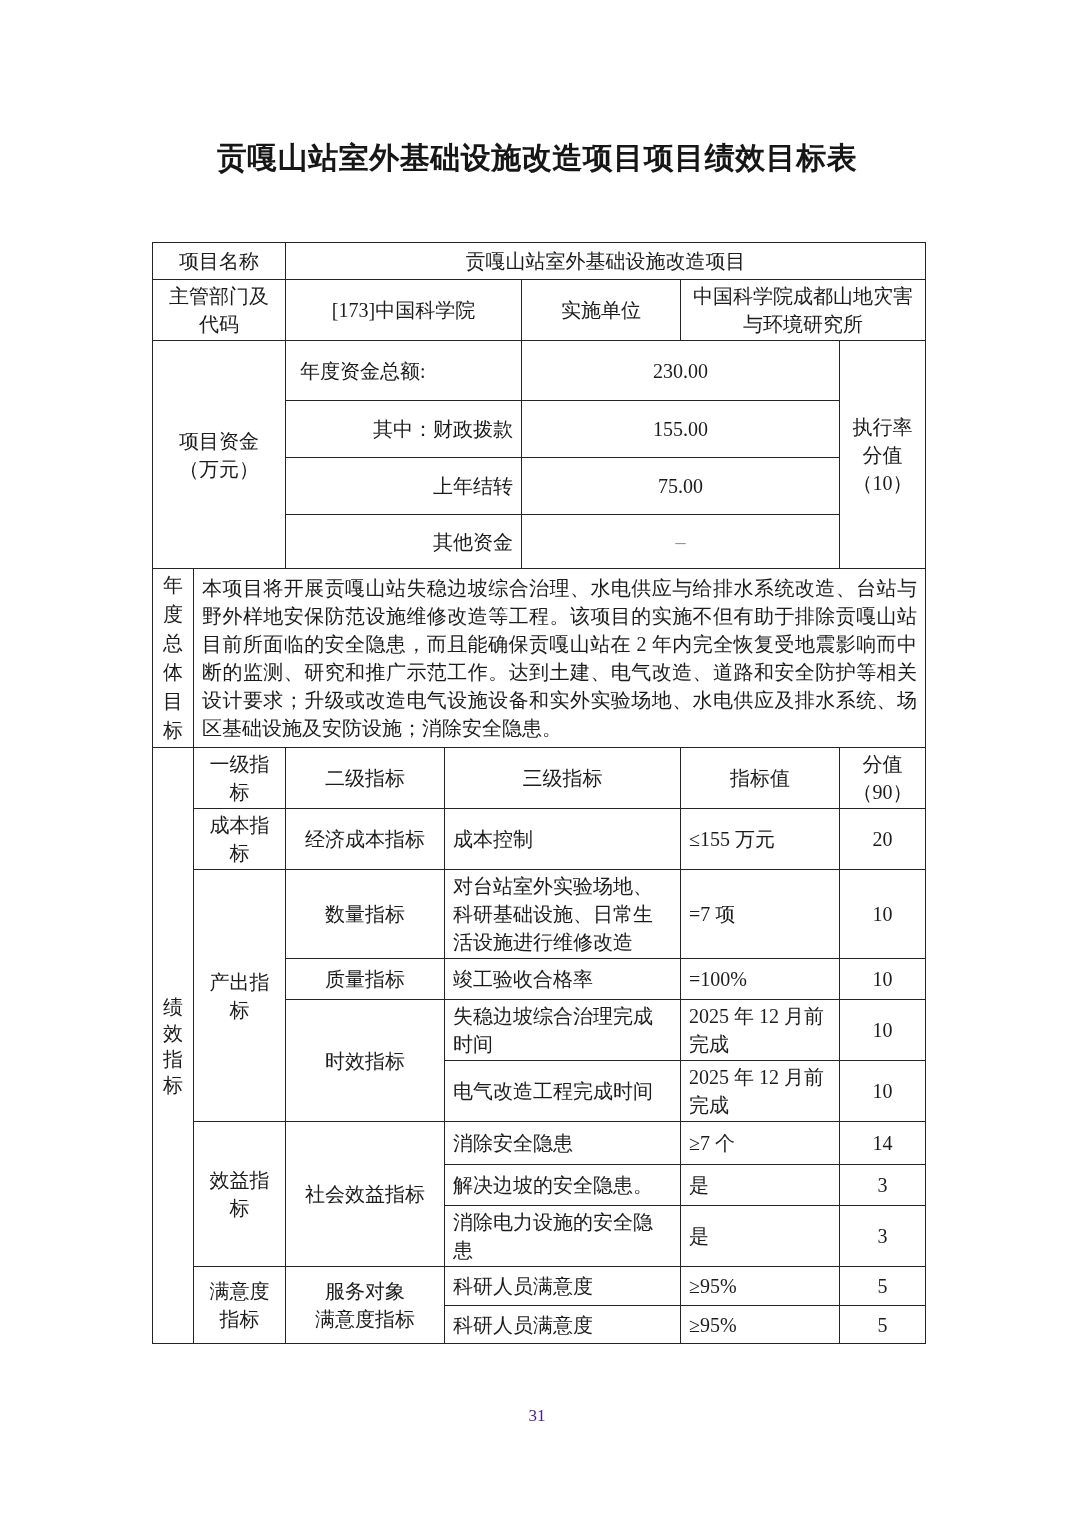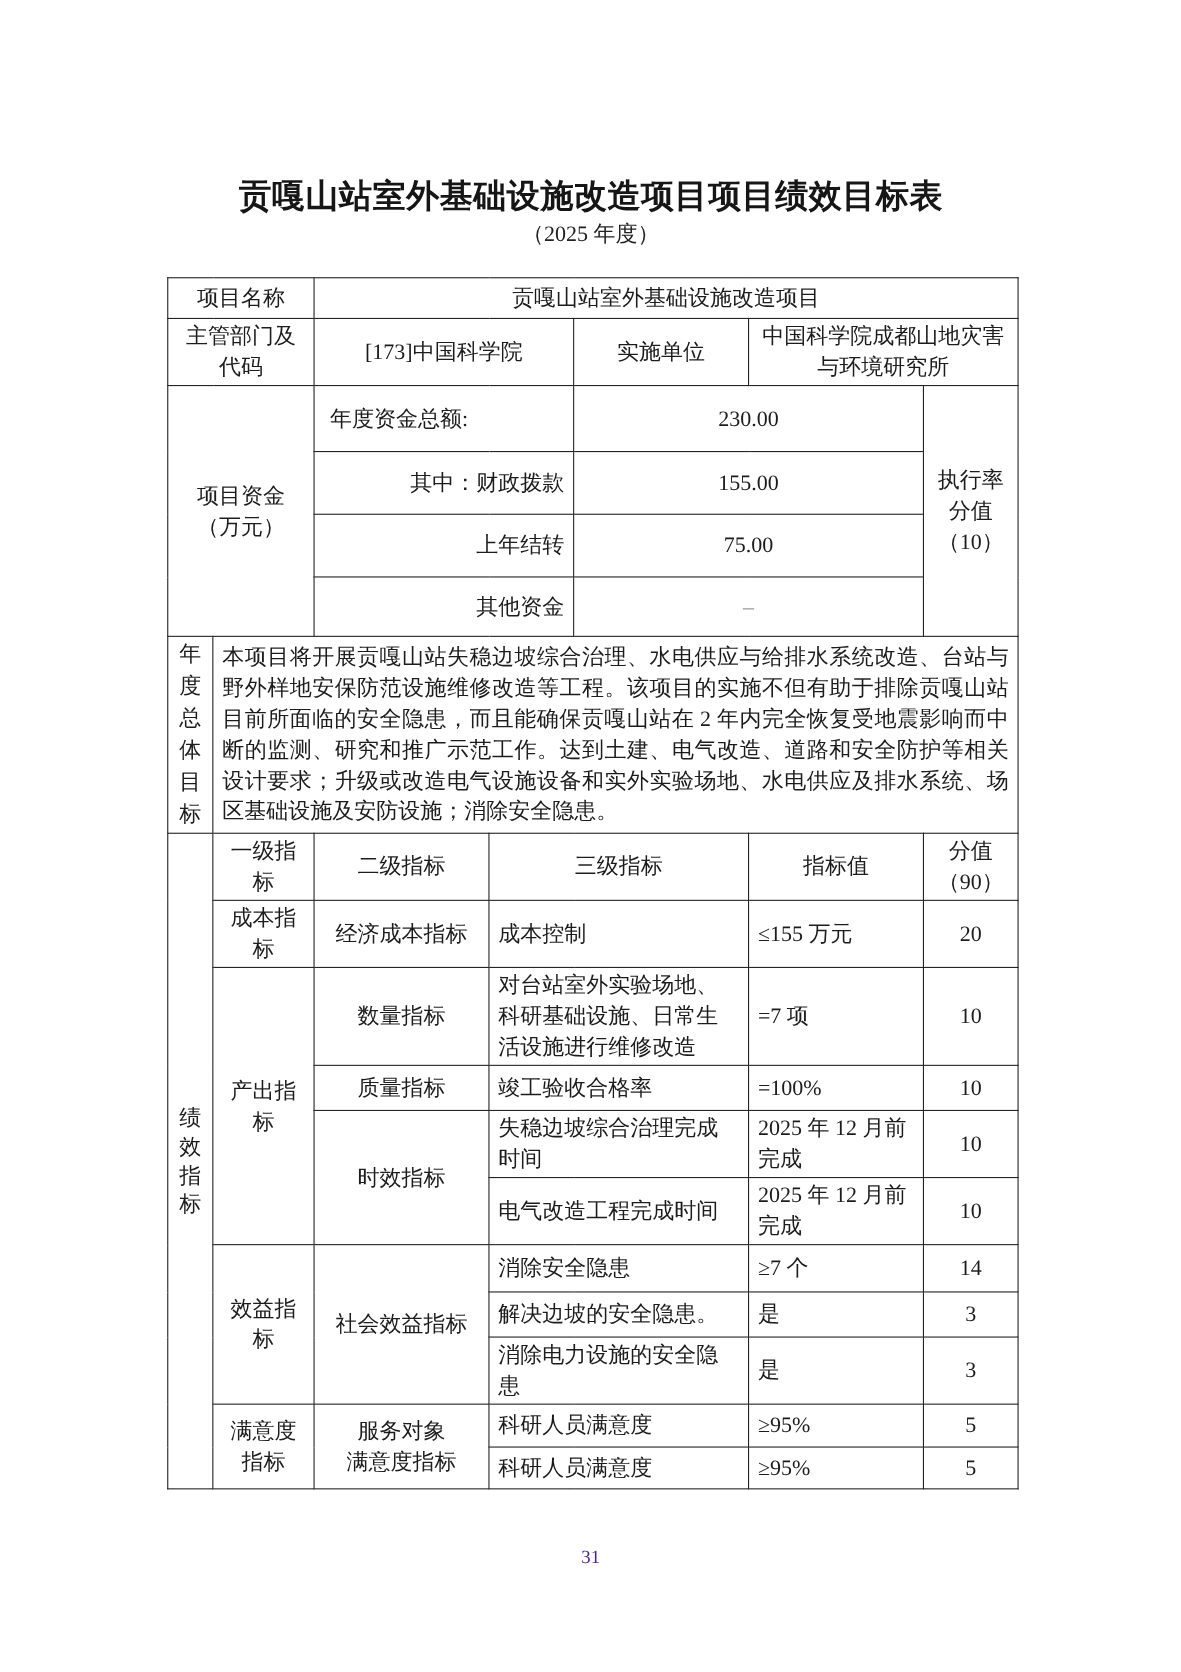--- a/index.html
+++ b/index.html
@@ -19,35 +19,34 @@
     position: absolute;
     top: 138px;
     left: 0;
     width: 1074px;
     text-align: center;
     font-family: "Liberation Sans", "DejaVu Sans", sans-serif;
     font-weight: 700;
     font-size: 30px;
     letter-spacing: 0.5px;
     color: #161616;
-    margin-top: 20px;
   }
   .doc-subtitle {
     position: absolute;
     top: 199px;
     left: 0;
     width: 1074px;
     text-align: center;
     font-size: 20px;
     color: #222;
   }
   table.main {
     position: absolute;
     left: 152px;
-    top: 252px;
+    top: 242px;
     width: 773px;
     border-collapse: collapse;
     table-layout: fixed;
     font-size: 20px;
     color: #1c1c1c;
   }
   table.main td {
     border: 1.6px solid #242424;
     vertical-align: middle;
     padding: 2px 8px;
@@ -96,21 +95,20 @@
     font-size: 17px;
     color: #4c1d95;
   }
 </style>
 </head>
 <body>
 
 <div class="page">
 
   <div class="doc-title">贡嘎山站室外基础设施改造项目项目绩效目标表</div>
-  <div class="doc-subtitle">（2025 年度）</div>
 
   <table class="main">
     <colgroup>
       <col style="width:41px">
         <col style="width:92px">
         <col style="width:159px">
       <col style="width:77px">
         <col style="width:159px">
         <col style="width:159px">
       <col style="width:86px">

